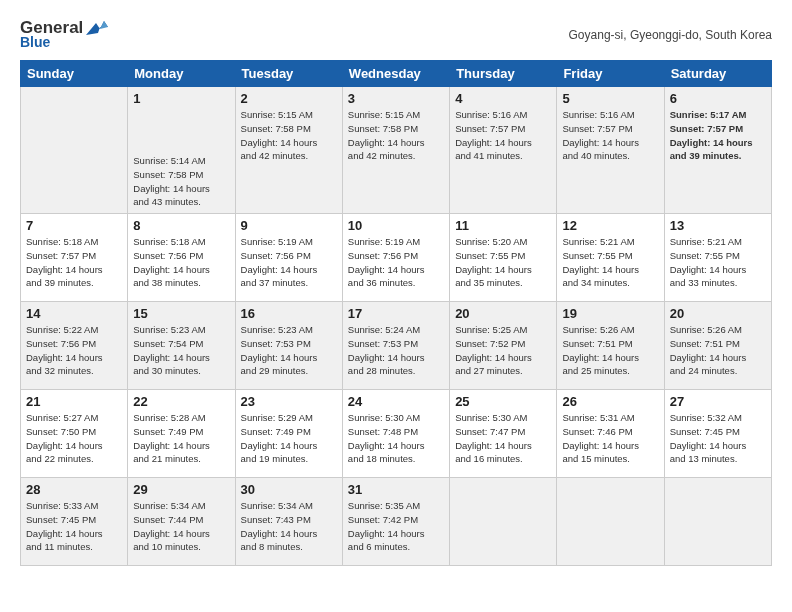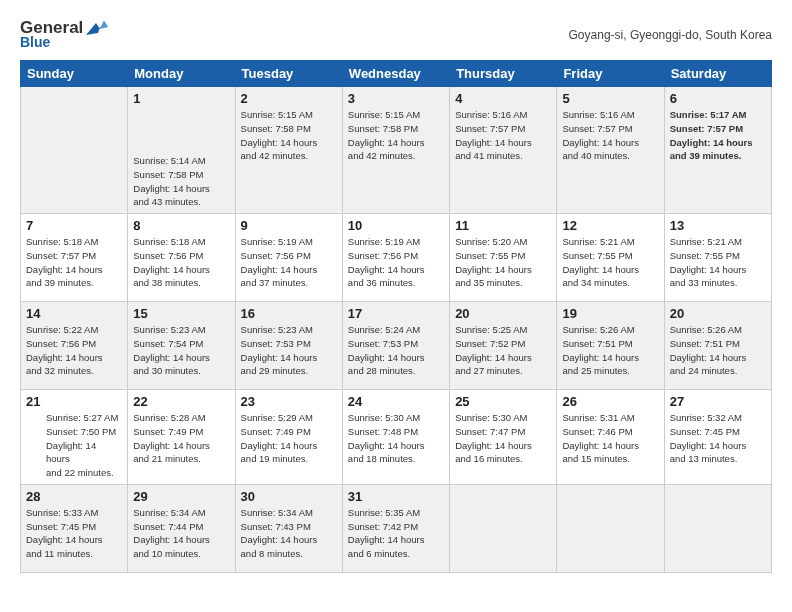--- a/index.html
+++ b/index.html
@@ -267,21 +267,21 @@
             <span class="day-number">20</span>
             <div class="day-info" style="white-space: pre-line;">Sunrise: 5:26 AM
 Sunset: 7:51 PM
 Daylight: 14 hours
 and 24 minutes.</div>
           </td>
         </tr>
         <tr class="row-white">
           <td>
             <span class="day-number">21</span>
-            <div class="day-info" style="white-space: pre-line; margin-left: 20px;">Sunrise: 5:27 AM
+            <div class="day-info" style="white-space: pre-line;">Sunrise: 5:27 AM
 Sunset: 7:50 PM
 Daylight: 14 hours
 and 22 minutes.</div>
           </td>
           <td>
             <span class="day-number">22</span>
             <div class="day-info" style="white-space: pre-line;">Sunrise: 5:28 AM
 Sunset: 7:49 PM
 Daylight: 14 hours
 and 21 minutes.</div>

